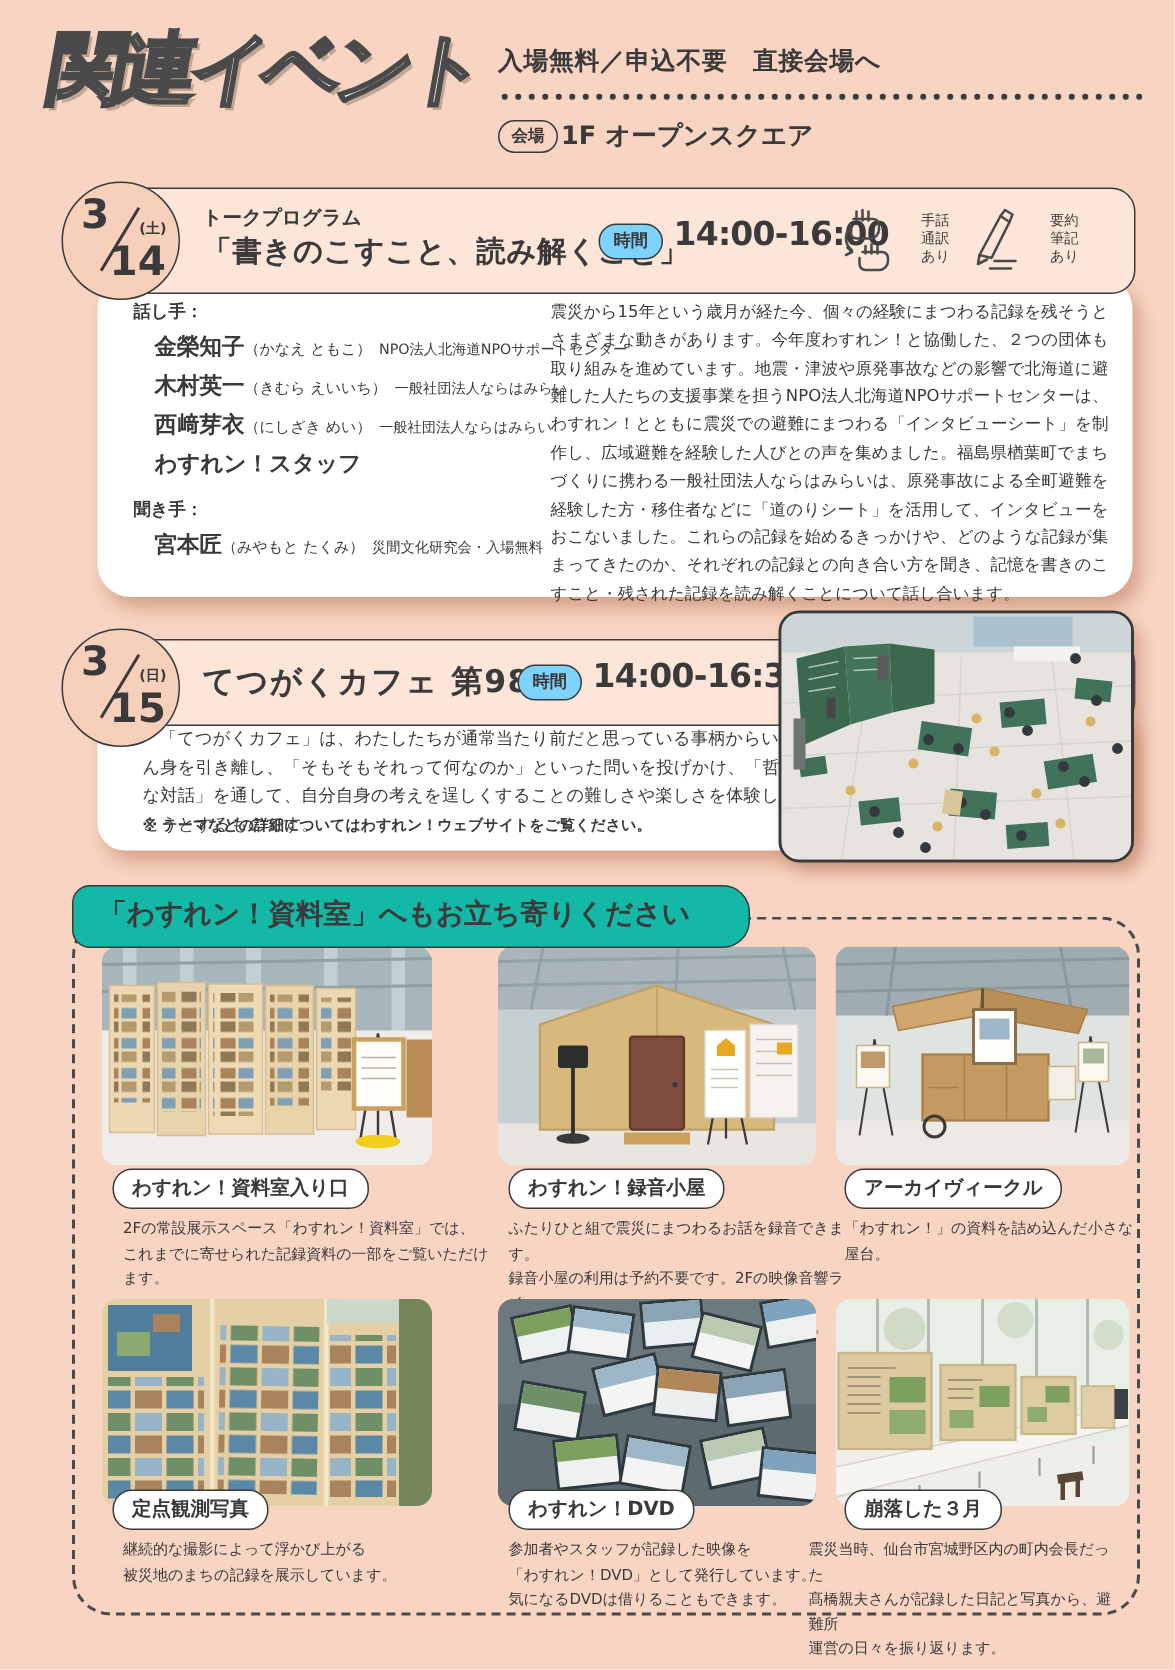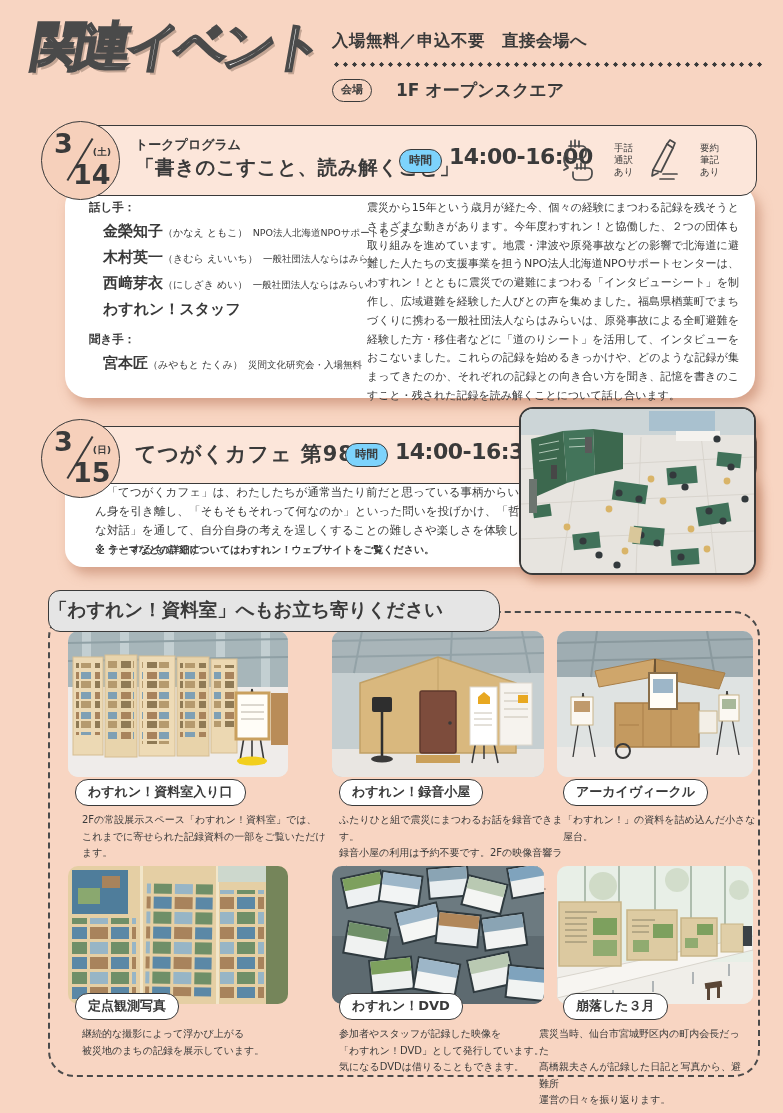--- a/index.html
+++ b/index.html
@@ -8,21 +8,21 @@
 
   
   .logo{position:absolute;left:33px;top:20px;width:300px;font-size:52px;font-weight:900;
         color:#ffffff;-webkit-text-stroke:2px #4a4a4a;letter-spacing:-5px;white-space:nowrap;
         transform:skewX(-10deg);text-shadow:3px 3px 0 rgba(98,76,64,.35);line-height:1;}
   .header-info{position:absolute;left:332px;top:30px;width:430px;}
   .admission{font-size:16.5px;font-weight:bold;letter-spacing:.5px;}
   .dotted-divider{margin-top:10px;height:5px;width:430px;
         background-image:radial-gradient(circle,#3a3a3a 38%,rgba(0,0,0,0) 44%);
         background-size:9px 5px;background-repeat:repeat-x;}
-  .venue-row{margin-top:12px;display:flex;gap:24px;}
+  .venue-row{margin-top:12px;display:flex;align-items:center;gap:2px;}
   .pill-outline{border:1.5px solid #3a3a3a;border-radius:12px;padding:2px 8px 3px;font-size:11px;font-weight:bold;}
   .venue-text{font-size:17px;font-weight:bold;}
 
   
   .event-header{position:absolute;background:#fce6da;border:1.6px solid #3a3a3a;border-radius:16px;z-index:2;}
   .event-body{position:absolute;background:#ffffff;border-radius:22px;z-index:1;
         box-shadow:5px 7px 12px rgba(179,110,79,.5);}
   .date-circle{position:absolute;width:77px;height:77px;border-radius:50%;background:#f6d0bb;
         border:1.6px solid #3a3a3a;z-index:4;}
   .date-circle .dm{position:absolute;left:12px;top:6px;font-size:27px;font-weight:bold;}
@@ -51,22 +51,22 @@
   .note2{position:absolute;left:30px;top:72px;font-size:10px;font-weight:bold;}
 
   .photo-cafe{position:absolute;left:519px;top:407px;width:233px;height:164px;border:2.5px solid #3a3a3a;
         border-radius:14px;overflow:hidden;z-index:3;background:#e6e3de;box-shadow:5px 7px 10px rgba(179,110,79,.45);}
   .photo-cafe svg{display:block;width:100%;height:100%;}
 
   
   .archive-container{position:absolute;left:48px;top:611px;width:708px;height:462px;
         border:2px dashed #4a4a4a;border-radius:26px;z-index:0;}
   .archive-heading{position:absolute;left:48px;top:590px;width:452px;height:42px;box-sizing:border-box;
-        background:#e5e5e5;border:1.6px solid #3a3a3a;border-radius:12px 18px 18px 12px;
-        font-size:18.5px;font-weight:bold;line-height:38px;z-index:2;white-space:nowrap;}
+        background:#14b8a6;border:1.6px solid #3a3a3a;border-radius:12px 18px 18px 12px;
+        font-size:18.5px;font-weight:bold;line-height:38px;padding-left:17px;z-index:2;white-space:nowrap;}
   .photo{position:absolute;border-radius:10px;overflow:hidden;z-index:1;}
   .photo svg{display:block;width:100%;height:100%;}
   .tag{position:absolute;background:#fff;border:1.6px solid #3a3a3a;border-radius:13px;
         padding:3px 12px 4px;font-size:13px;font-weight:bold;z-index:3;white-space:nowrap;}
   .caption{position:absolute;font-size:10px;line-height:16.5px;white-space:pre-line;z-index:1;}
 </style>
 </head>
 <body>
 
 <div id="page">

